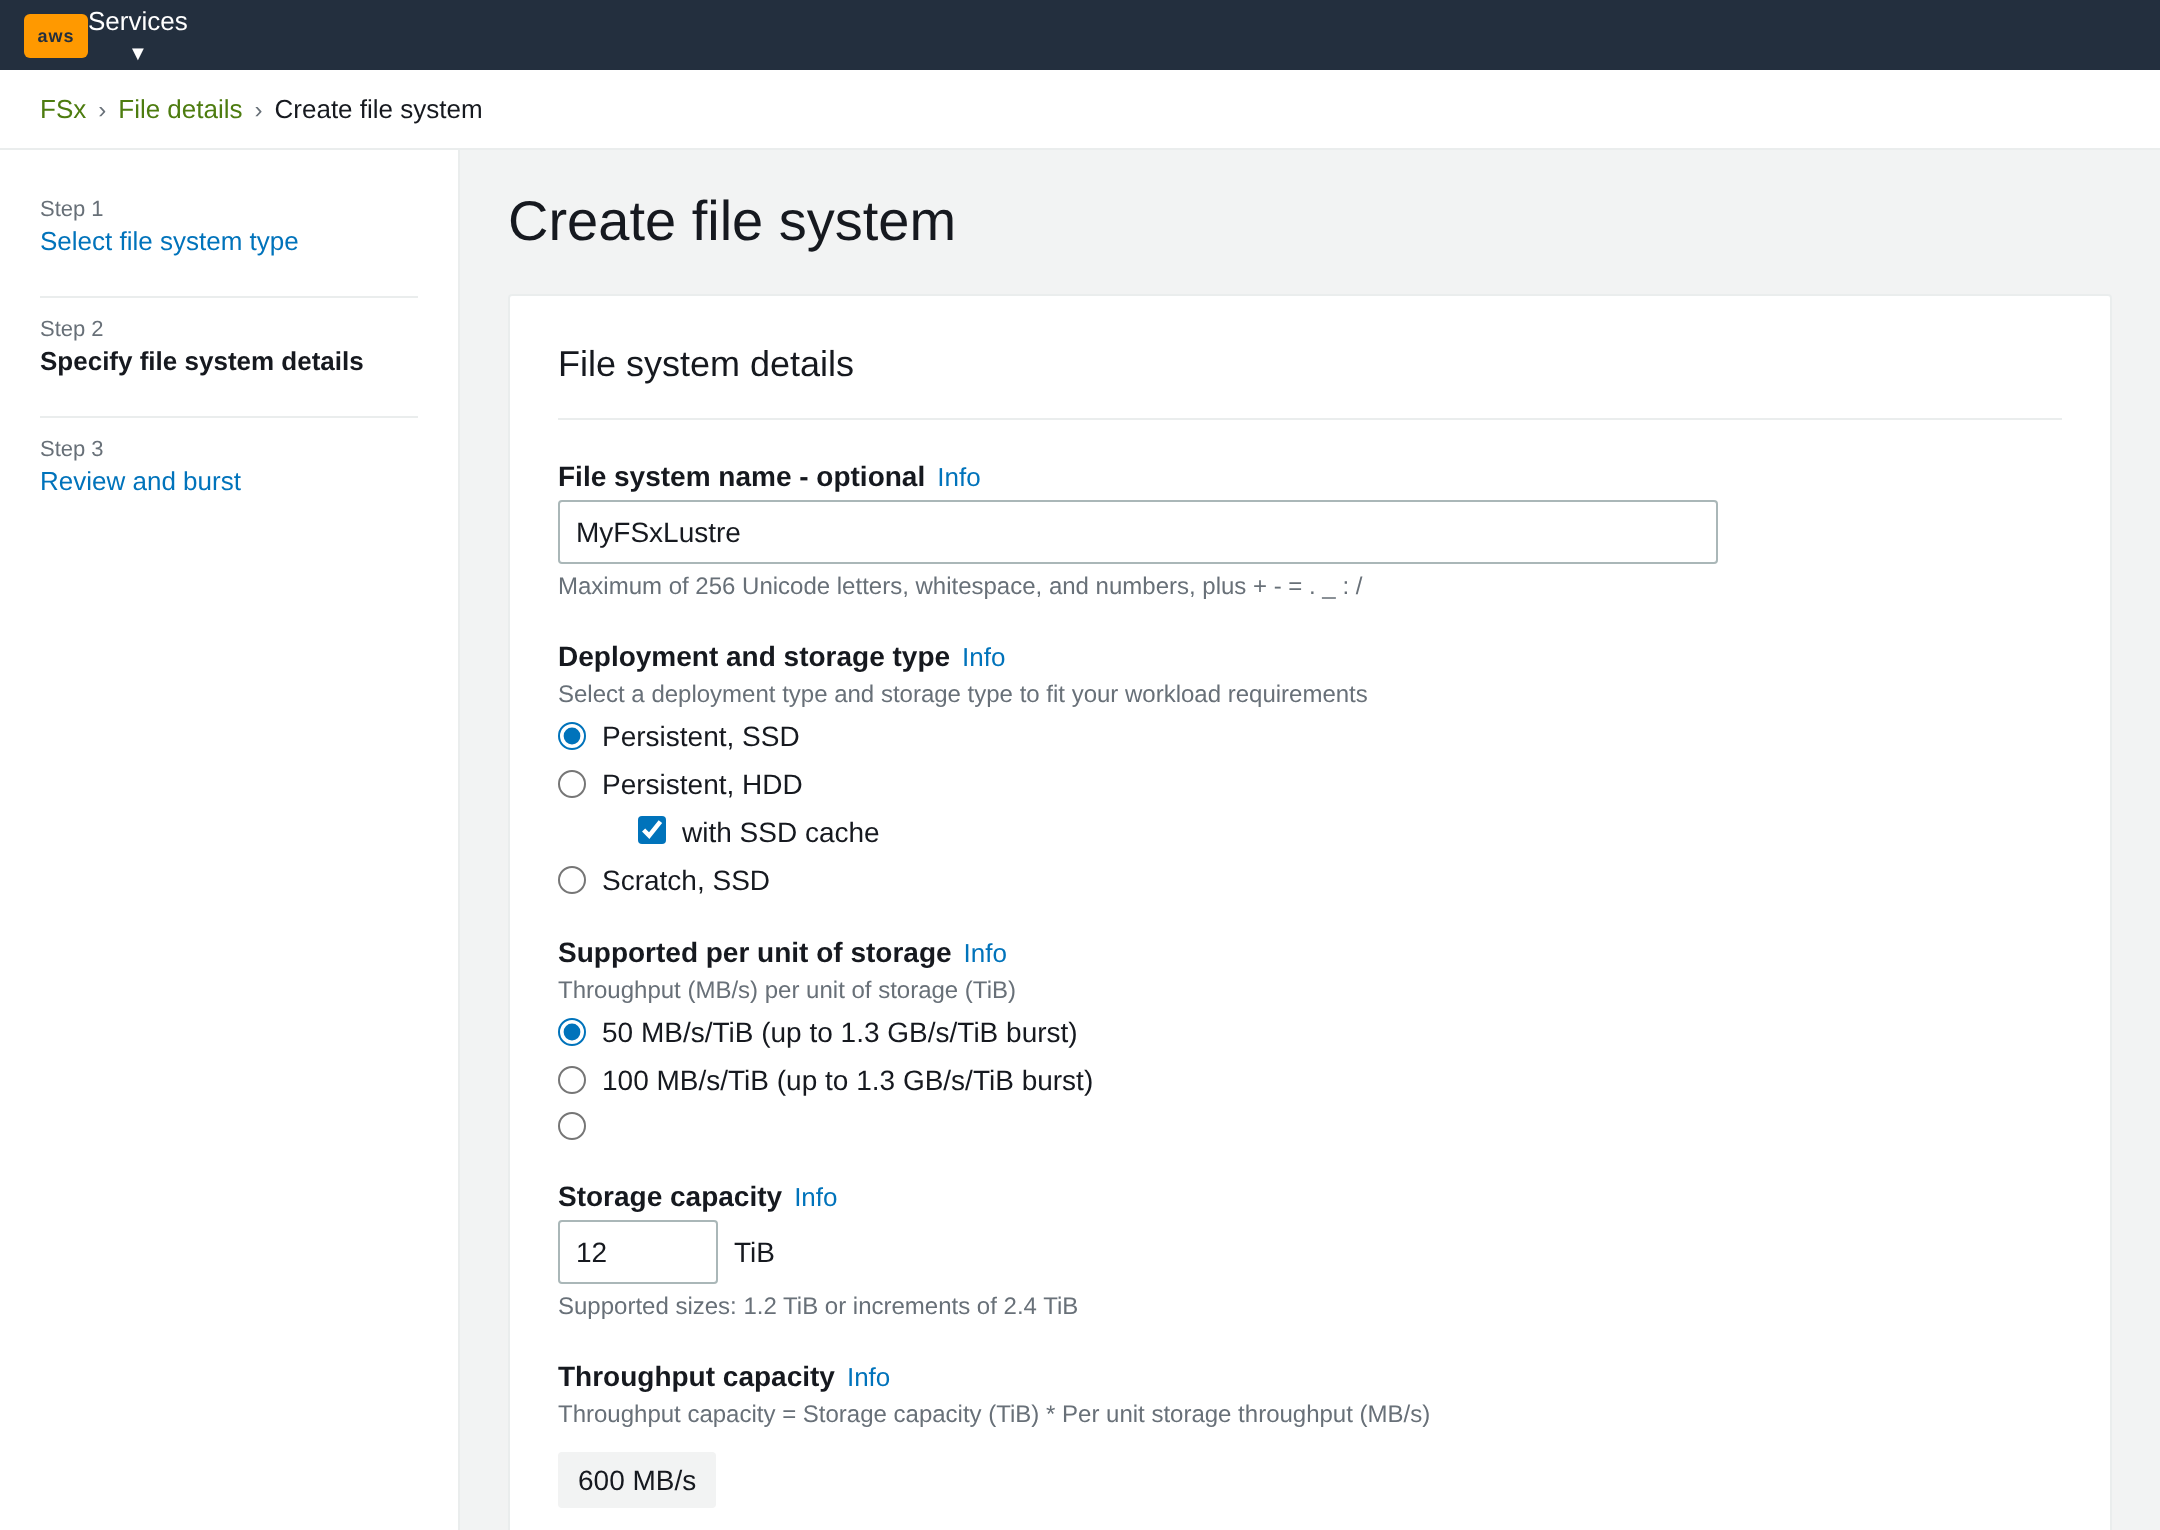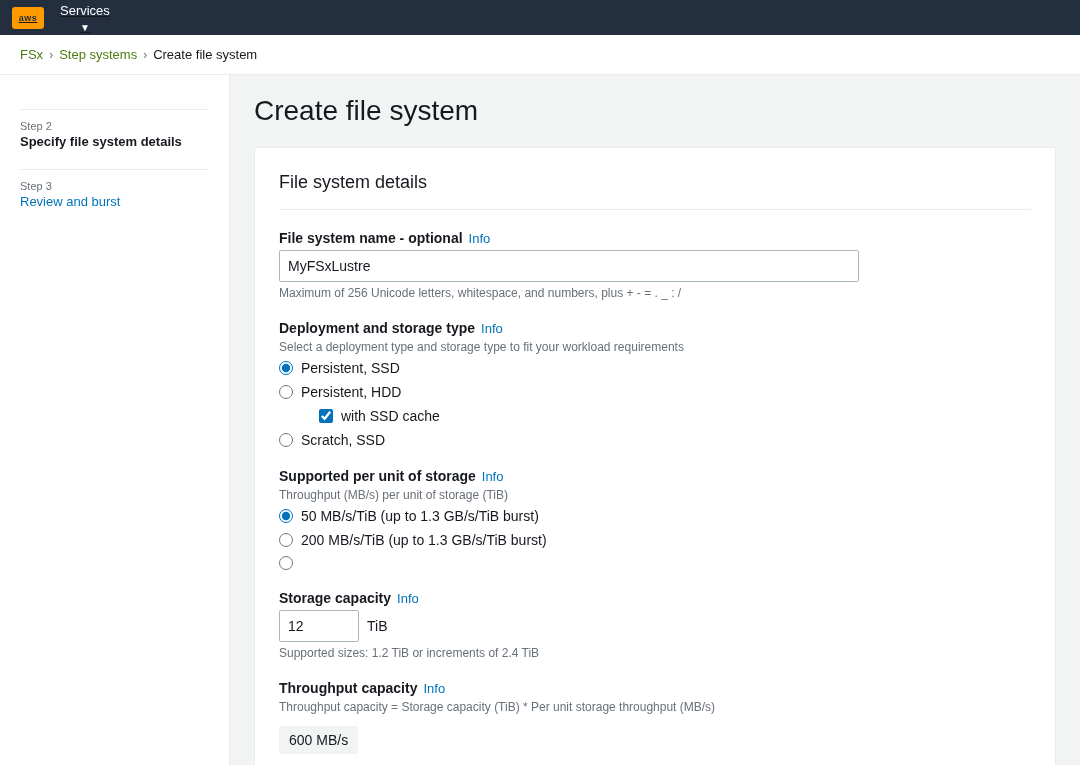--- a/index.html
+++ b/index.html
@@ -5,22 +5,20 @@
     * { box-sizing: border-box; margin: 0; padding: 0; }
     body { font-family: "Amazon Ember", Arial, sans-serif; font-size: 14px; color: #16191f; background: #f2f3f3; }
 
     
     .top-nav {
       background: #232f3e;
       height: 35px;
       display: flex;
       align-items: center;
       padding: 0 12px;
-      gap: 16px;
-      text-decoration: underline;
     }
     .aws-logo {
       display: flex;
       align-items: center;
       gap: 4px;
     }
     .aws-logo-box {
       width: 32px;
       height: 22px;
       background: #ff9900;
@@ -194,21 +192,21 @@
       height: 14px;
       cursor: pointer;
     }
     .radio-label {
       font-size: 14px;
       color: #16191f;
       cursor: pointer;
     }
     .checkbox-sub {
       display: flex;
-      align-items: center;
+      align-items: flex-start;
       gap: 8px;
       margin-left: 28px;
       cursor: pointer;
       padding-left: 12px;
     }
     .checkbox-sub input[type="checkbox"] {
       accent-color: #0073bb;
       width: 14px;
       height: 14px;
     }
@@ -261,28 +259,32 @@
   </div>
   <button class="services-btn">
     <span>Services</span>
     <span class="caret">▼</span>
   </button>
 </nav>
 
 <div class="breadcrumb">
   <a href="#">FSx</a>
   <span class="sep">›</span>
-  <a href="#">Step systems</a>
+  <a href="#">File details</a>
   <span class="sep">›</span>
   <span class="current">Create file system</span>
 </div>
 
 <div class="main-layout">
 
   <aside class="sidebar">
+    <div class="sidebar-step">
+      <div class="step-label">Step 1</div>
+      <div class="step-title">Select file system type</div>
+    </div>
     <hr class="sidebar-divider">
     <div class="sidebar-step">
       <div class="step-label">Step 2</div>
       <div class="step-title active">Specify file system details</div>
     </div>
     <hr class="sidebar-divider">
     <div class="sidebar-step">
       <div class="step-label">Step 3</div>
       <div class="step-title">Review and burst</div>
     </div>
@@ -335,21 +337,21 @@
           <a class="info-link" href="#">Info</a>
         </div>
         <div class="field-hint">Throughput (MB/s) per unit of storage (TiB)</div>
         <div class="radio-group">
           <label class="radio-option">
             <input type="radio" name="throughput_per_unit" checked="" style="">
             <span class="radio-label">50 MB/s/TiB (up to 1.3 GB/s/TiB burst)</span>
           </label>
           <label class="radio-option">
             <input type="radio" name="throughput_per_unit" style="">
-            <span class="radio-label">200 MB/s/TiB (up to 1.3 GB/s/TiB burst)</span>
+            <span class="radio-label">100 MB/s/TiB (up to 1.3 GB/s/TiB burst)</span>
           </label>
           <label class="radio-option">
             <input type="radio" name="throughput_per_unit" style="">
           </label>
         </div>
       </div>
 
       <div class="field-group">
         <div class="field-label">
           <span>Storage capacity</span>

